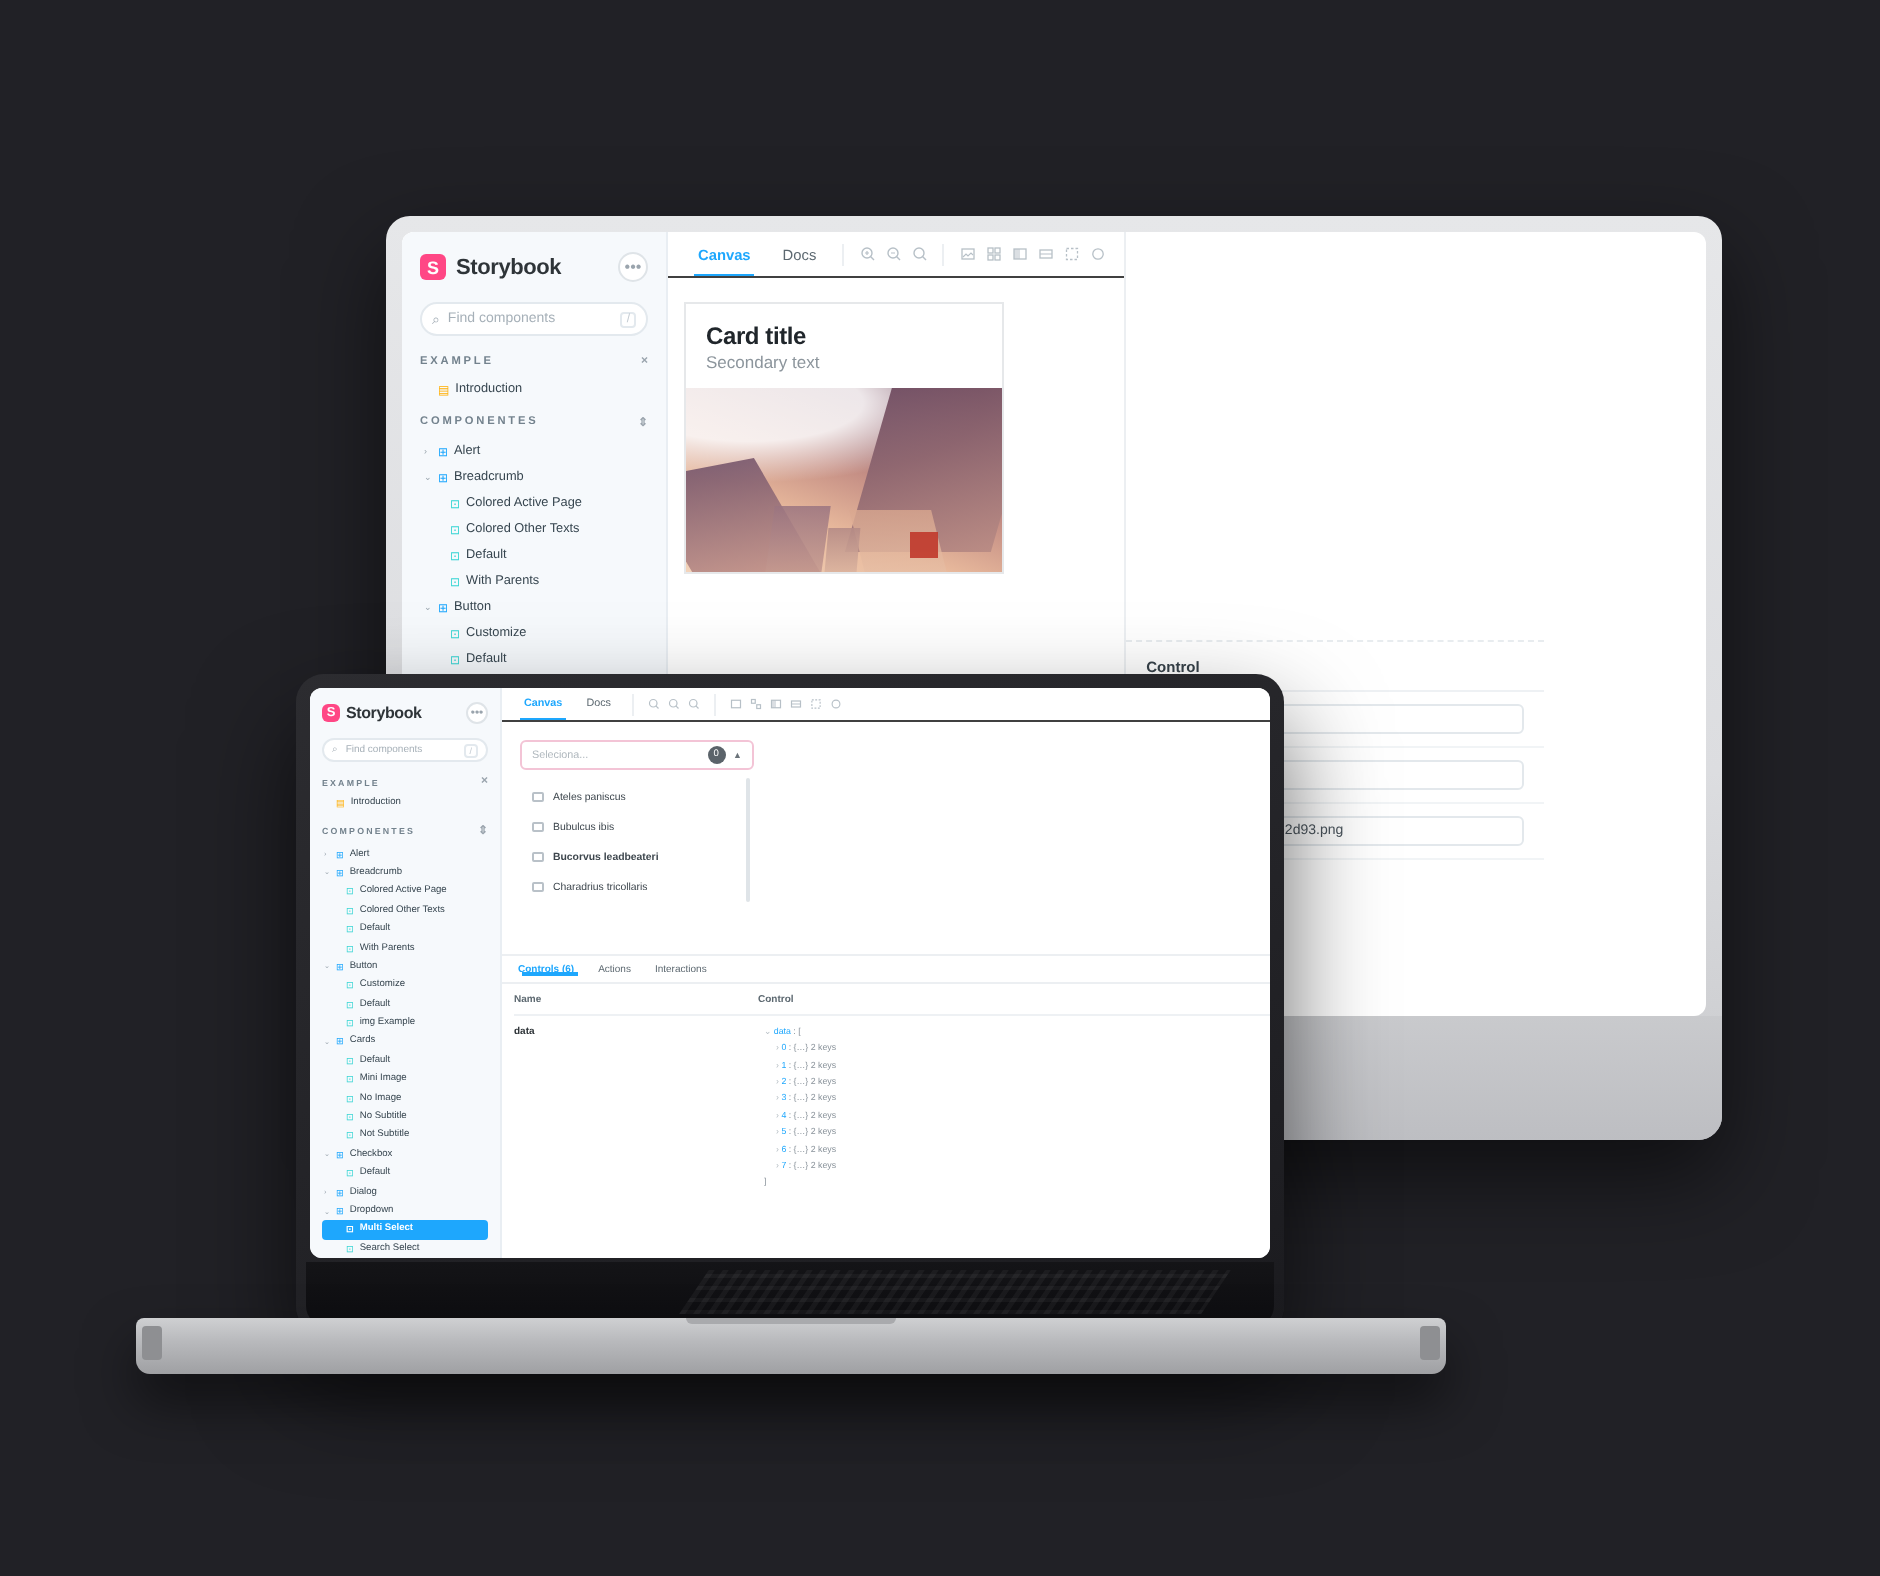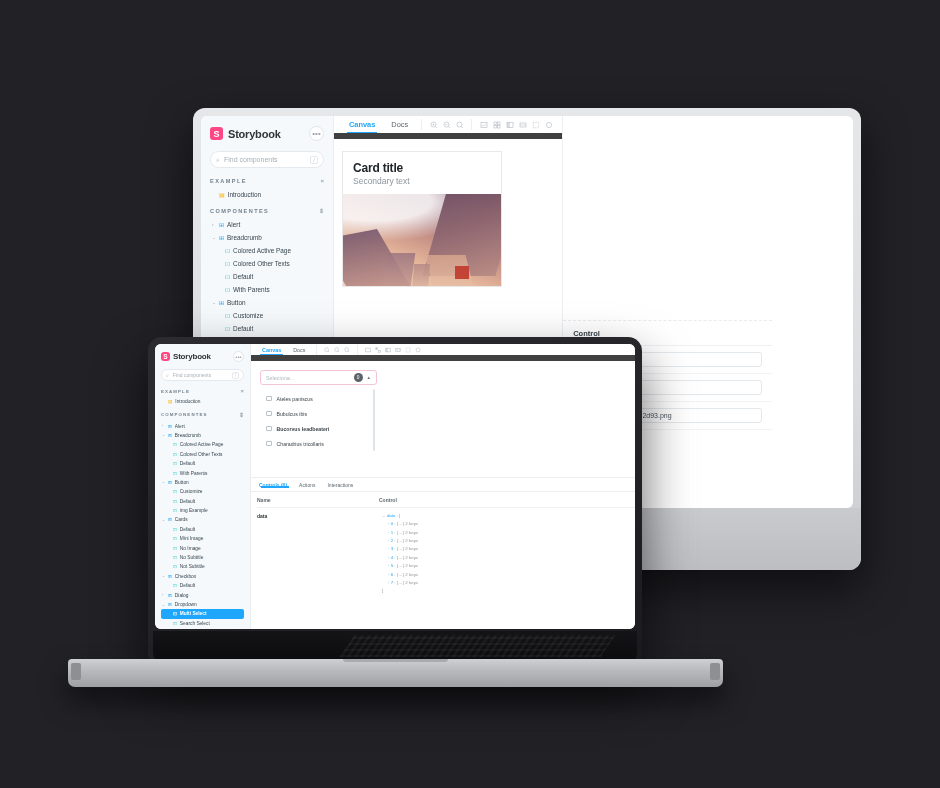--- a/index.html
+++ b/index.html
@@ -62,21 +62,21 @@
   .node .arrow{ width:4px; color:#98a3ac; font-size:4.5px; }
   .node .tic{ font-size:6px; }
   .tic.component{ color:#1ea7fd; }
   .tic.story{ color:#37d5d3; }
   .tic.doc{ color:#ffae00; }
   .node.l2{ padding-left:8px; }
   .node.sel{ background:#1ea7fd; color:#fff; border-radius:2px; font-weight:700;}
   .node.sel .tic{ color:#fff; }
 
   .sb-content{ flex:1; display:flex; flex-direction:column; min-width:0; }
-  .toolbar{ display:flex; align-items:center; border-bottom:6px solid #404040; background:#fff;}
+  .toolbar{ display:flex; align-items:center; border-bottom:1px solid #404040; background:#fff;}
   .big .toolbar{ height:23px; padding:0 7px; gap:0; }
   .tab{ color:#5c6870; position:relative; display:flex; align-items:center; height:100%; }
   .big .tab{ font-size:7.4px; padding:0 8px; }
   .tab.active{ color:#1ea7fd; font-weight:700; }
   .tab.active:after{ content:""; position:absolute; left:6px; right:6px; bottom:0; height:1.5px; background:#1ea7fd;}
   .tsep{ width:1px; background:#eceff2; height:11px; margin:0 5px;}
   .ticon{ color:#b7c0c7; display:flex; align-items:center; justify-content:center;}
   .big .ticon{ width:13px; height:13px; }
   .ticon svg{ width:8px; height:8px; }
 

